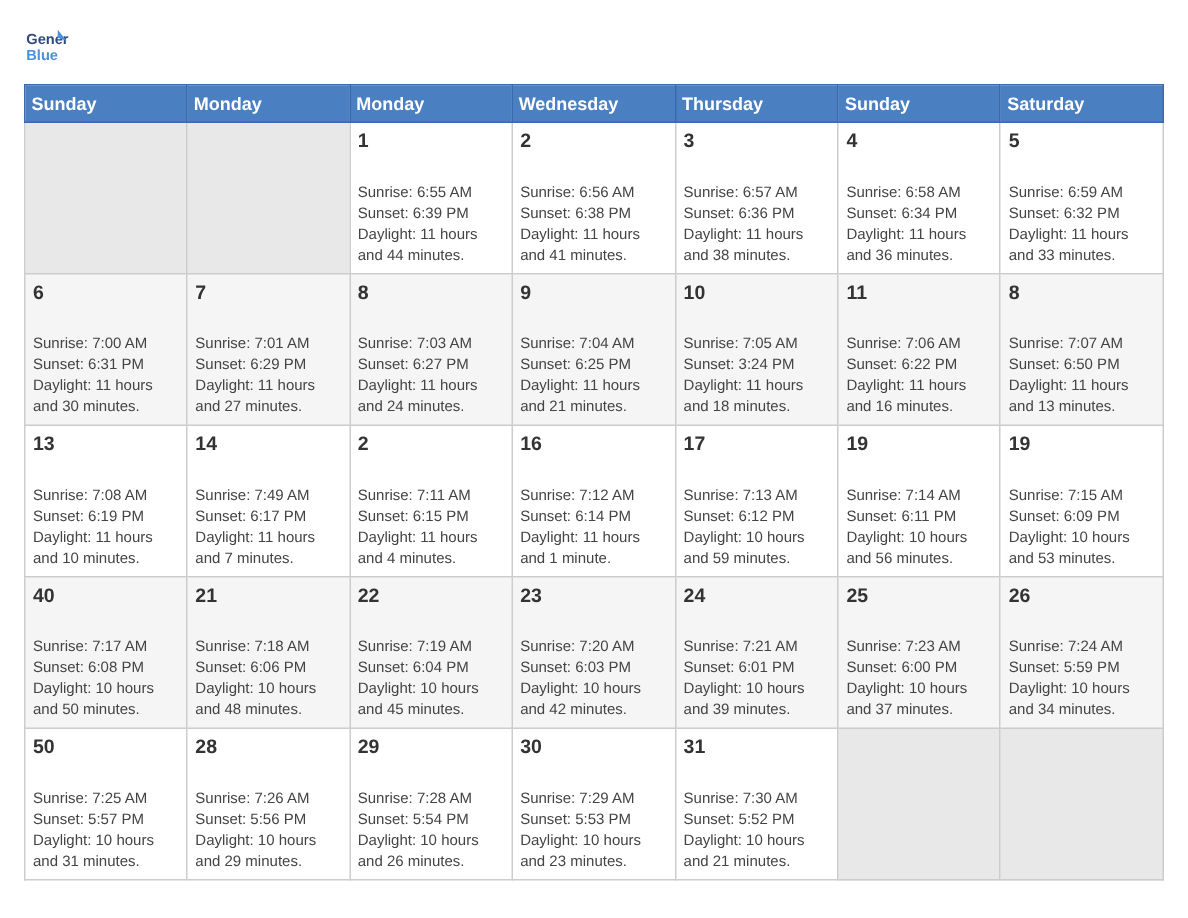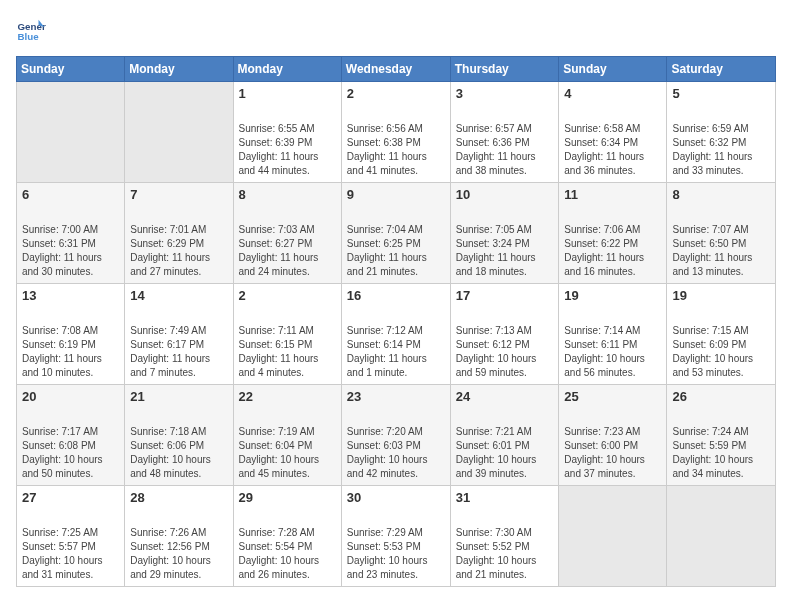--- a/index.html
+++ b/index.html
@@ -223,21 +223,21 @@
         </td>
         <td>
           <span class="day-number">19</span>
           <div class="day-info">Sunrise: 7:15 AM
 Sunset: 6:09 PM
 Daylight: 10 hours and 53 minutes.</div>
         </td>
       </tr>
       <tr>
         <td>
-          <span class="day-number">20</span>
+          <span class="day-number">40</span>
           <div class="day-info">Sunrise: 7:17 AM
 Sunset: 6:08 PM
 Daylight: 10 hours and 50 minutes.</div>
         </td>
         <td>
           <span class="day-number">21</span>
           <div class="day-info">Sunrise: 7:18 AM
 Sunset: 6:06 PM
 Daylight: 10 hours and 48 minutes.</div>
         </td>
@@ -267,29 +267,29 @@
         </td>
         <td>
           <span class="day-number">26</span>
           <div class="day-info">Sunrise: 7:24 AM
 Sunset: 5:59 PM
 Daylight: 10 hours and 34 minutes.</div>
         </td>
       </tr>
       <tr>
         <td>
-          <span class="day-number">27</span>
+          <span class="day-number">50</span>
           <div class="day-info">Sunrise: 7:25 AM
 Sunset: 5:57 PM
 Daylight: 10 hours and 31 minutes.</div>
         </td>
         <td>
           <span class="day-number">28</span>
           <div class="day-info">Sunrise: 7:26 AM
-Sunset: 12:56 PM
+Sunset: 5:56 PM
 Daylight: 10 hours and 29 minutes.</div>
         </td>
         <td>
           <span class="day-number">29</span>
           <div class="day-info">Sunrise: 7:28 AM
 Sunset: 5:54 PM
 Daylight: 10 hours and 26 minutes.</div>
         </td>
         <td>
           <span class="day-number">30</span>

